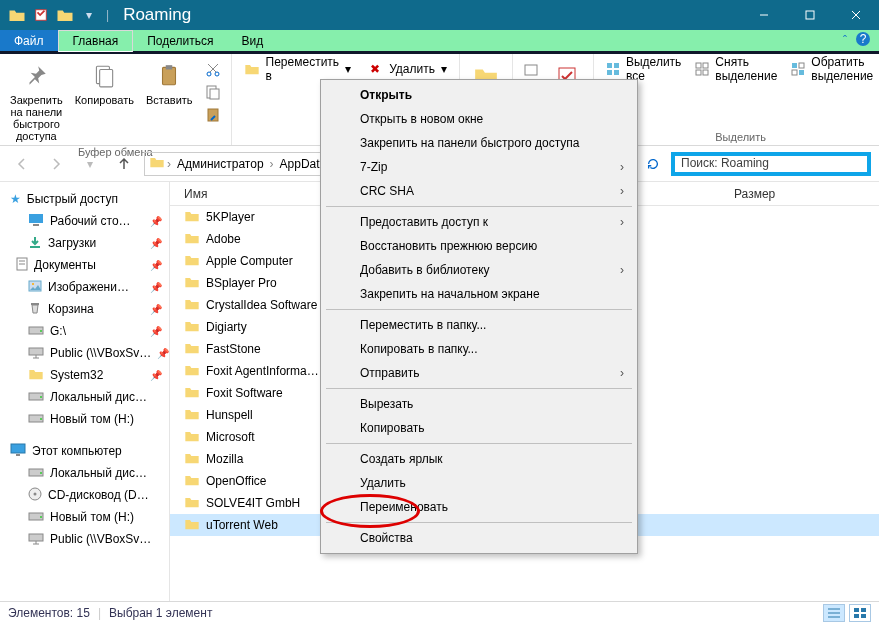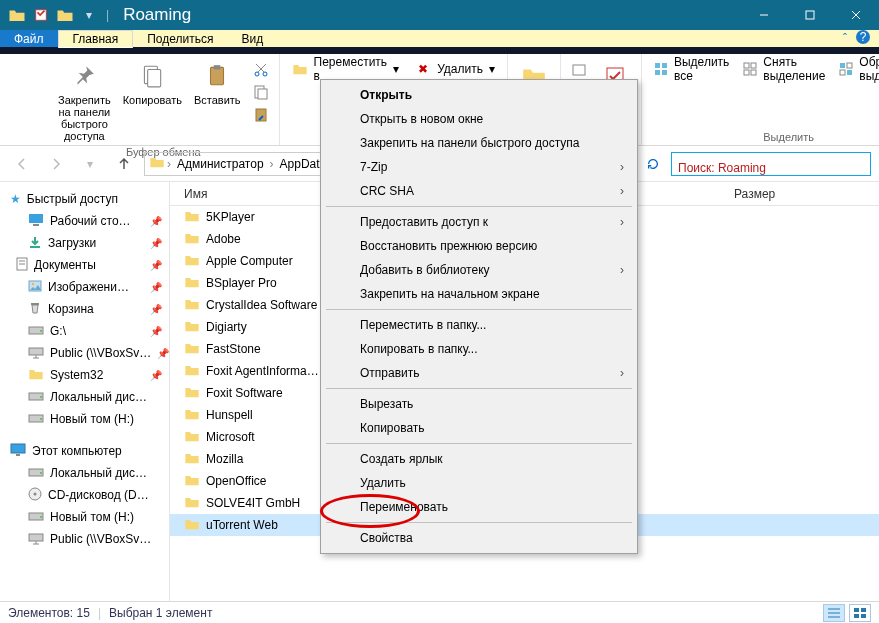--- a/index.html
+++ b/index.html
@@ -8,21 +8,21 @@
   
   .titlebar { height: 30px; background: #0f6a8c; display: flex; align-items: center; color: #fff; }
   .qat { display: flex; align-items: center; gap: 2px; padding-left: 6px; }
   .qat-icon { width: 22px; height: 22px; display: flex; align-items: center; justify-content: center; }
   .title-text { margin-left: 10px; font-size: 17px; }
   .win-controls { margin-left: auto; display: flex; }
   .win-btn { width: 46px; height: 30px; display: flex; align-items: center; justify-content: center; color: #fff; }
   .win-btn svg { width: 10px; height: 10px; }
 
   
-  .tabs { height: 24px; background: #fef9c3; display: flex; align-items: stretch; border-bottom: 7px solid #0f172a; }
+  .tabs { height: 24px; background: #86efac; display: flex; align-items: stretch; border-bottom: 3px solid #0f172a; }
   .tab { padding: 0 14px; display: flex; align-items: center; cursor: pointer; }
   .tab.file { background: #1979ca; color: #fff; }
   .tab.active { border-top:1px solid #d9d9d9; border-left:1px solid #d9d9d9; border-right:1px solid #d9d9d9; border-bottom:1px solid #fff; margin-bottom:-1px; }
   .tabs-right { margin-left: auto; display: flex; align-items: center; padding-right: 8px; gap:8px;}
 
   
   .ribbon { height: 92px; background: #fff; border-bottom: 1px solid #d9d9d9; display: flex; }
   .group { border-right: 1px solid #e5e5e5; display: flex; flex-direction: column; padding:4px 6px 2px; }
   .group-content { flex:1; display:flex; align-items: flex-start; gap: 4px; }
   .group-label { text-align:center; font-size:11px; color:#666; padding-top:2px;}
@@ -34,21 +34,21 @@
   .wide-btn { display:flex; align-items:center; gap:6px; height:22px; padding:0 6px; cursor:pointer; font-size:12px; }
   .wide-btn .ic2{ width:16px; height:16px; display:flex; align-items:center; justify-content:center;}
 
   
   .addr-row { height: 36px; display:flex; align-items:center; padding:4px 8px; gap:6px; border-bottom:1px solid #e5e5e5;}
   .nav-btn { width:28px; height:28px; display:flex; align-items:center; justify-content:center; color:#777; cursor:pointer;}
   .nav-btn.disabled{color:#bbb; cursor:default;}
   .breadcrumb { flex:1; height:24px; border:1px solid #ccc; display:flex; align-items:center; padding:0 4px; gap:2px; overflow:hidden;}
   .crumb { padding:0 4px; cursor:pointer; white-space:nowrap;}
   .crumb-sep{color:#888;}
-  .searchbox { width:200px; height:24px; border:1px solid #0ea5e9; display:flex; align-items:flex-end; padding:0 6px; color:#b91c1c;}
+  .searchbox { width:200px; height:24px; border:4px solid #0ea5e9; display:flex; align-items:flex-start; padding:0 6px; color:#404040;}
   .refresh { width:24px; height:24px; display:flex; align-items:center; justify-content:center; color:#666; cursor:pointer; border:1px solid transparent;}
 
   
   .main { display:flex; height: calc(623px - 30px - 24px - 92px - 36px - 22px); }
   .sidebar { width:170px; border-right:1px solid #e5e5e5; padding:6px 0; overflow:hidden;}
   .side-item { display:flex; align-items:center; height:22px; padding-left:16px; gap:6px; cursor:pointer; white-space:nowrap; overflow:hidden;}
   .side-item .pin { margin-left:auto; margin-right:6px; color:#777; font-size:10px;}
   .side-head { padding-left:10px; font-weight:normal;}
   .side-space { height:10px; }
   .content { flex:1; overflow:hidden;}
@@ -135,21 +135,21 @@
     <span>
       <svg width="16" height="16" viewBox="0 0 16 16">
           <circle cx="8" cy="8" r="7" fill="#1979ca"></circle>
           <text x="8" y="12" text-anchor="middle" fill="#fff" font-size="11">?</text>
         </svg>
     </span>
   </div>
 </div>
 
 <div class="ribbon">
-  <div class="group" style="width:300px;margin-left:48px;">
+  <div class="group" style="width:300px;">
     <div class="group-content">
       <div class="big-btn">
         <div class="ic">
           <svg width="26" height="26" viewBox="0 0 24 24">
               <path fill="#888" d="M14 3l7 7-4 1-3 3 1 5-4-4-5 5 0-2 5-5-4-4 5 1 3-3z"></path>
             </svg>
         </div>
         <div class="lbl" style="white-space:pre-line;">Закрепить на панели
 быстрого доступа</div>
       </div>

